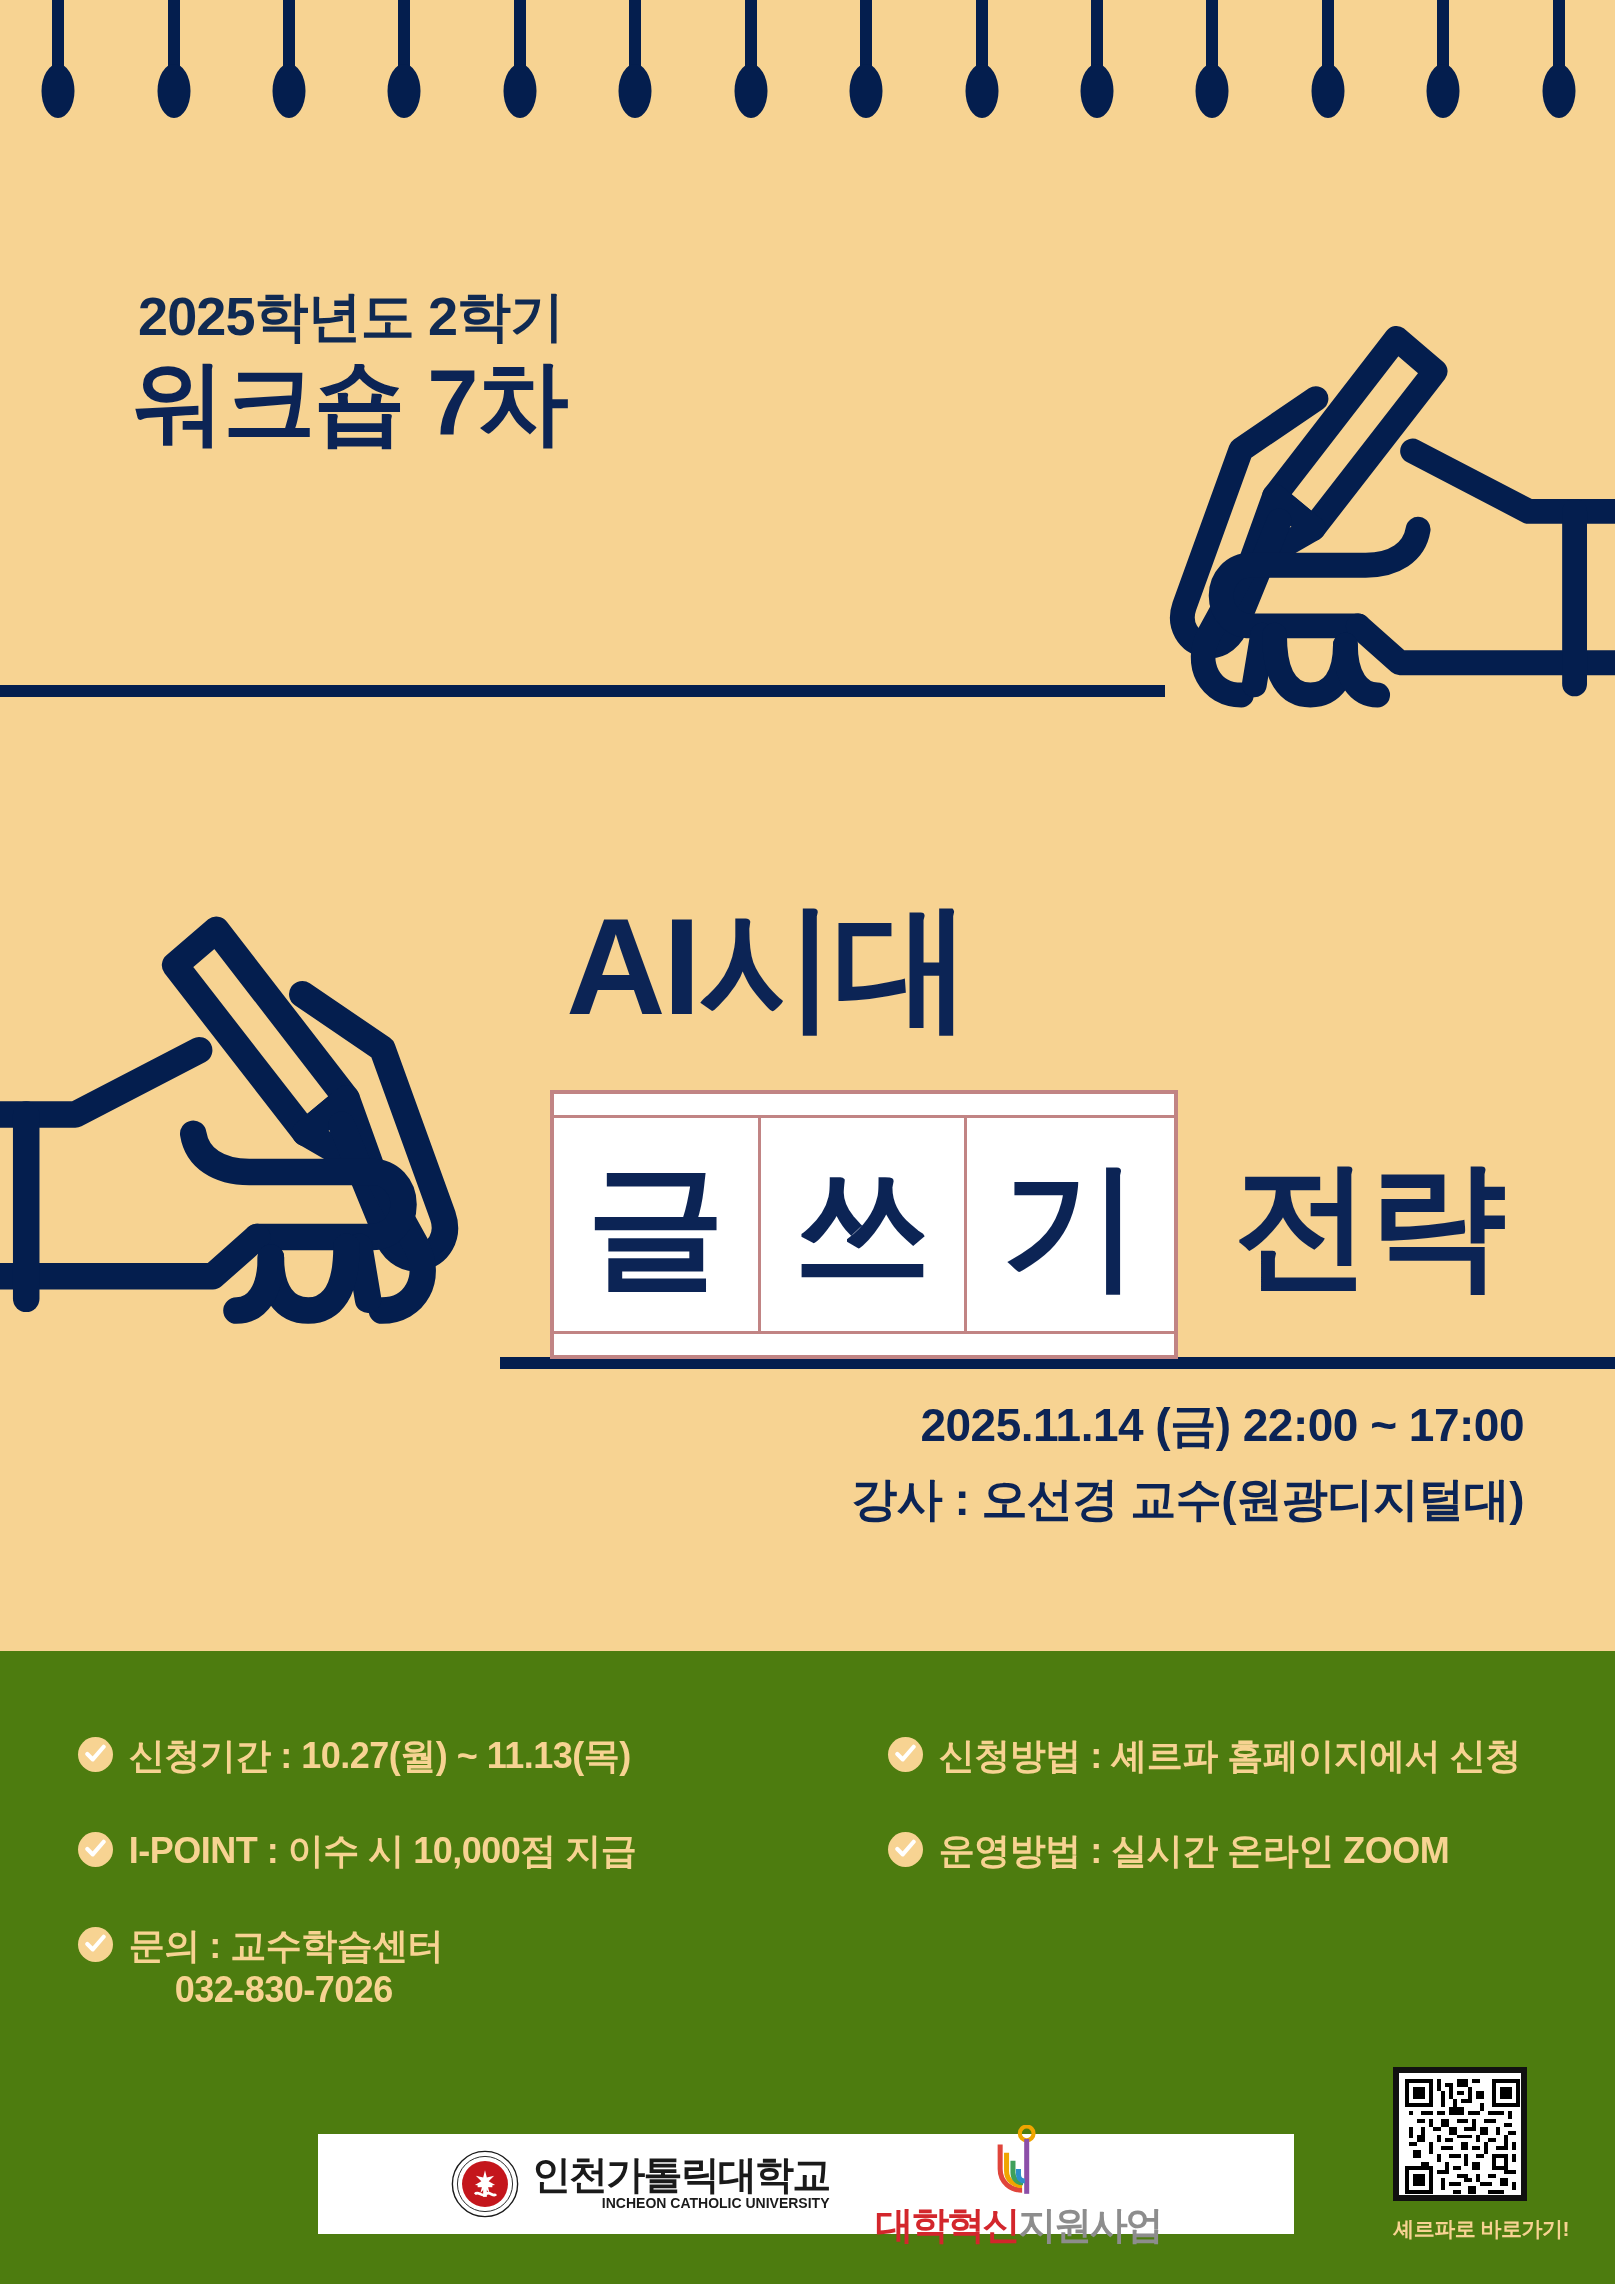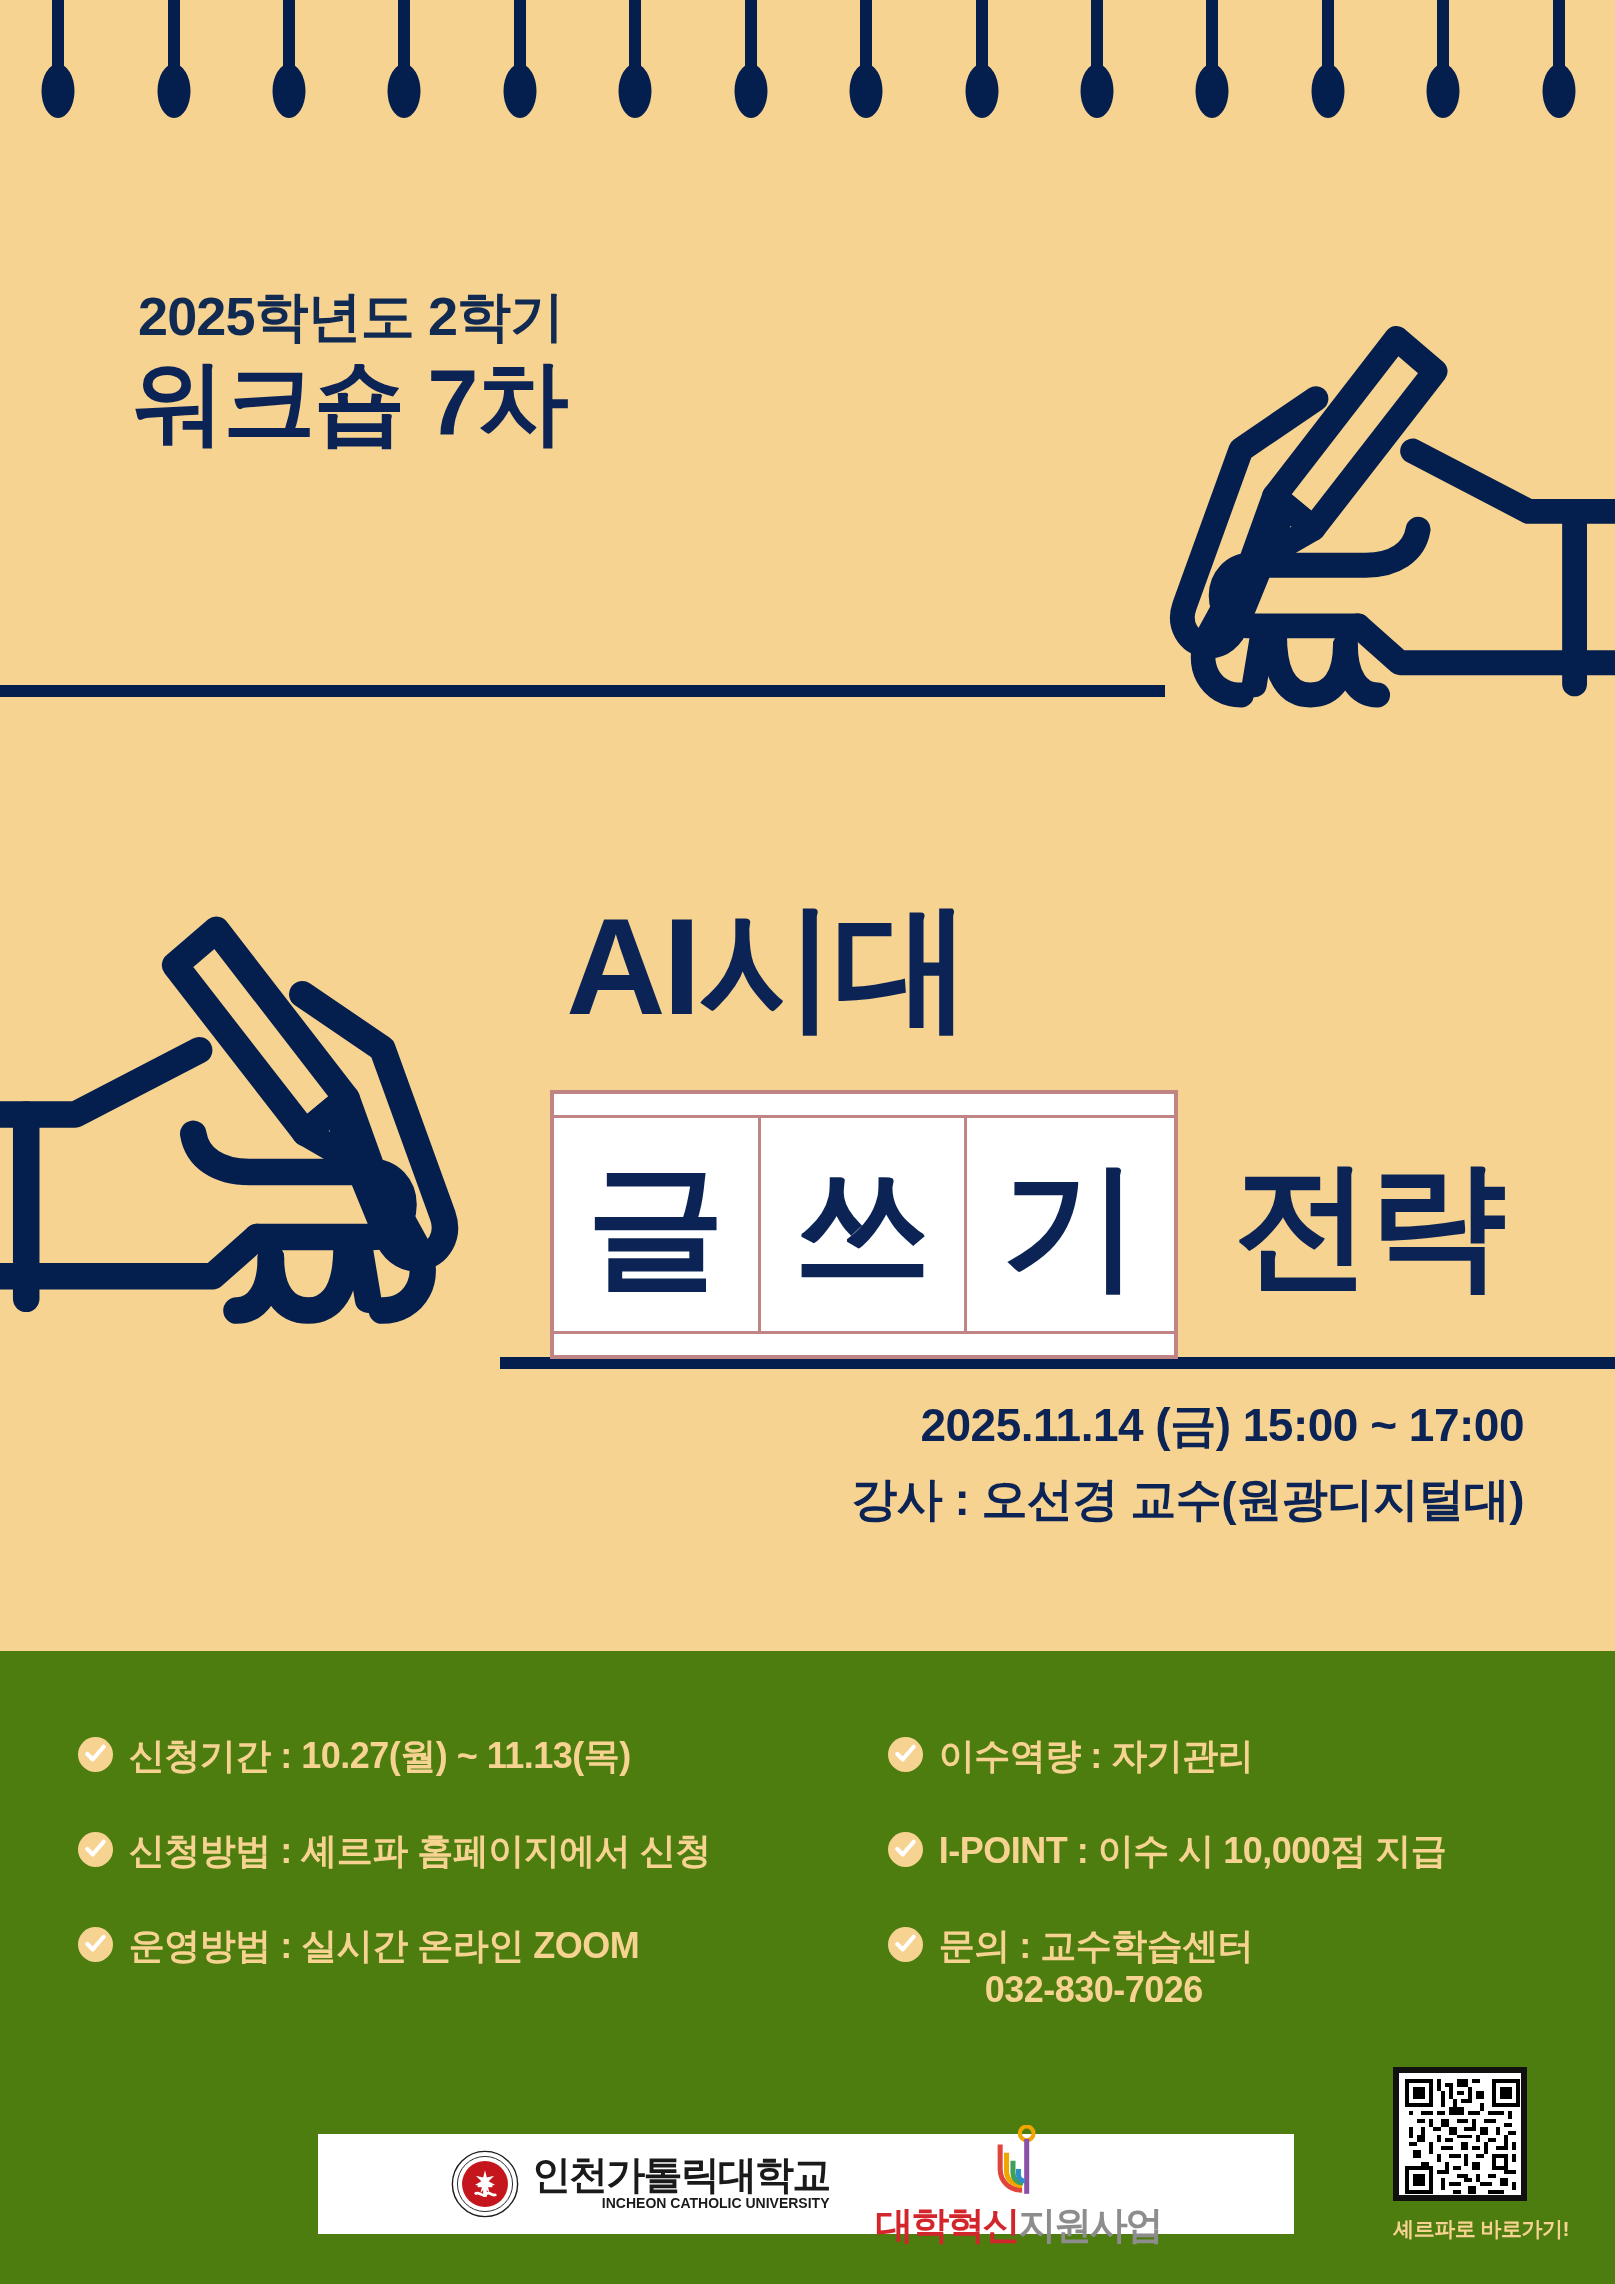--- a/index.html
+++ b/index.html
@@ -282,40 +282,32 @@
     <div class="ms-cells">
       <div class="ms-cell">글</div>
       <div class="ms-cell">쓰</div>
       <div class="ms-cell">기</div>
     </div>
     <div class="ms-strip bottom"></div>
   </div>
 
   <div class="jeonryak">전략</div>
 
-  <div class="when">2025.11.14 (금) 15:00 ~ 17:00</div>
+  <div class="when">2025.11.14 (금) 22:00 ~ 17:00</div>
   <div class="lecturer">강사 : 오선경 교수(원광디지털대)</div>
 
   <div class="panel">
     <div class="info-grid" id="info-grid">
         <div class="info-item">
           <span class="check">
             <svg width="21" height="20" viewBox="0 0 46 44">
               <path d="M5 22 L17 34 L41 6" stroke="#FFFFFF" stroke-width="9" fill="none" stroke-linecap="round" stroke-linejoin="round"></path>
             </svg>
           </span>
           <span class="info-text">신청기간 : 10.27(월) ~ 11.13(목)</span>
-        </div>
-        <div class="info-item">
-          <span class="check">
-            <svg width="21" height="20" viewBox="0 0 46 44">
-              <path d="M5 22 L17 34 L41 6" stroke="#FFFFFF" stroke-width="9" fill="none" stroke-linecap="round" stroke-linejoin="round"></path>
-            </svg>
-          </span>
-          <span class="info-text">이수역량 : 자기관리</span>
         </div>
         <div class="info-item">
           <span class="check">
             <svg width="21" height="20" viewBox="0 0 46 44">
               <path d="M5 22 L17 34 L41 6" stroke="#FFFFFF" stroke-width="9" fill="none" stroke-linecap="round" stroke-linejoin="round"></path>
             </svg>
           </span>
           <span class="info-text">신청방법 : 셰르파 홈페이지에서 신청</span>
         </div>
         <div class="info-item">

